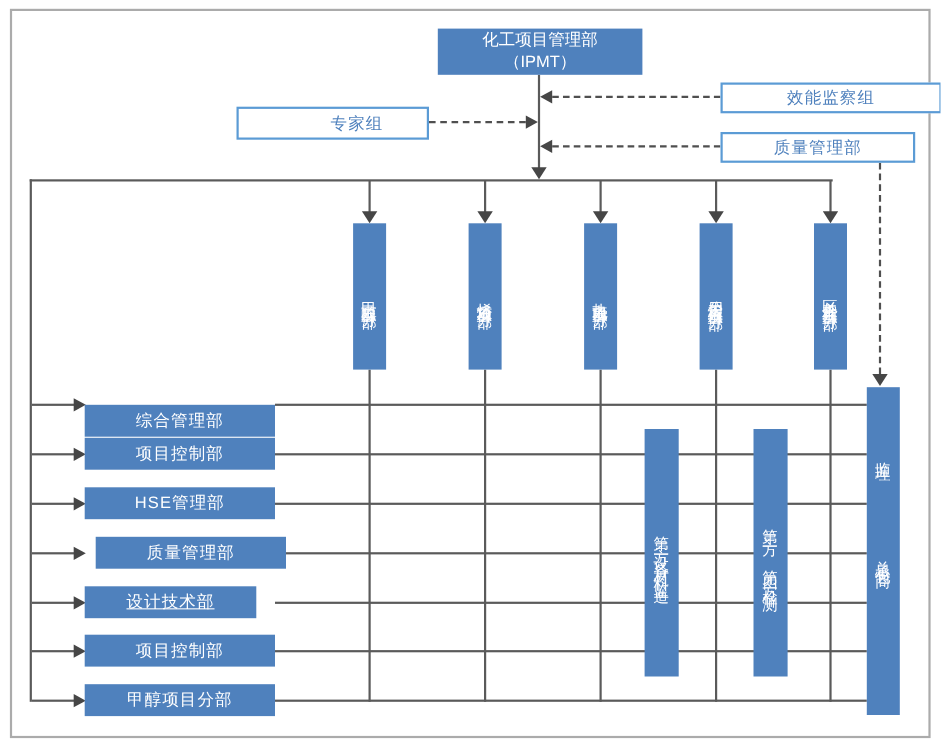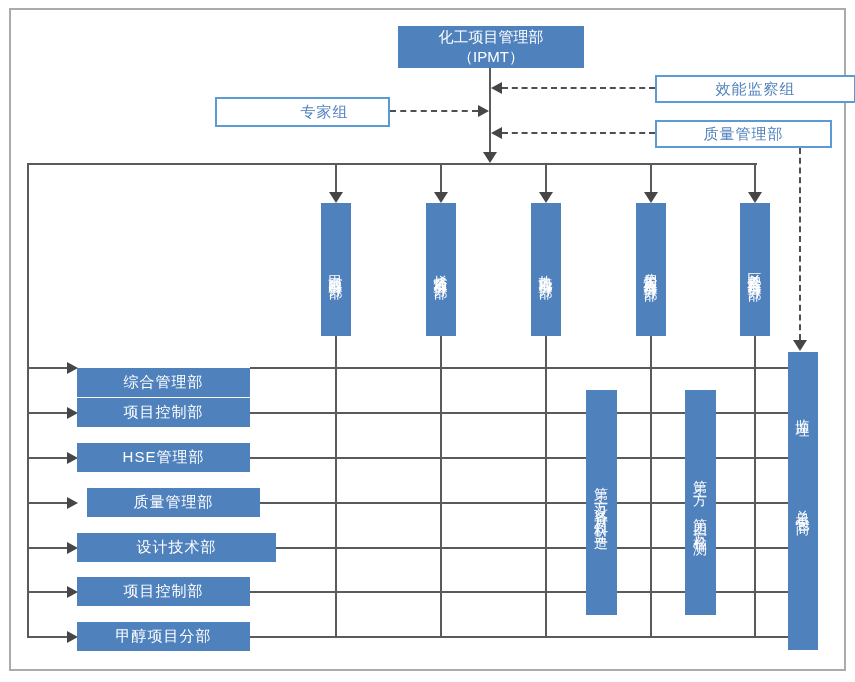--- a/index.html
+++ b/index.html
@@ -144,21 +144,21 @@
 </div>
 <div class="abs node dept" style="left:77px;top:398px;width:173px;height:29px;">
   <span>项目控制部</span>
 </div>
 <div class="abs node dept" style="left:77px;top:443px;width:173px;height:29px;">
   <span>HSE管理部</span>
 </div>
 <div class="abs node dept" style="left:77px;top:488px;width:173px;height:29px;margin-left:10px;">
   <span>质量管理部</span>
 </div>
-<div class="abs node dept" style="left:77px;top:533px;width:199px;height:29px;">
+<div class="abs node dept" style="left:77px;top:533px;width:156px;height:29px;text-decoration:underline;">
   <span>设计技术部</span>
 </div>
 <div class="abs node dept" style="left:77px;top:577px;width:173px;height:29px;">
   <span>项目控制部</span>
 </div>
 <div class="abs node dept" style="left:77px;top:622px;width:173px;height:29px;">
   <span>甲醇项目分部</span>
 </div>
 
 <div class="abs node tparty" style="left:586px;top:390px;width:31px;height:225px;">

